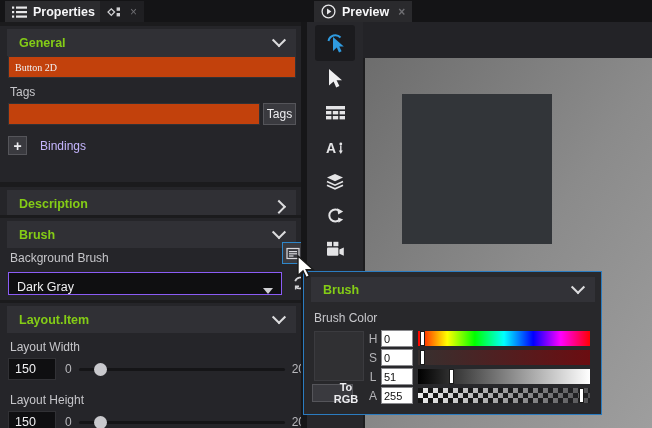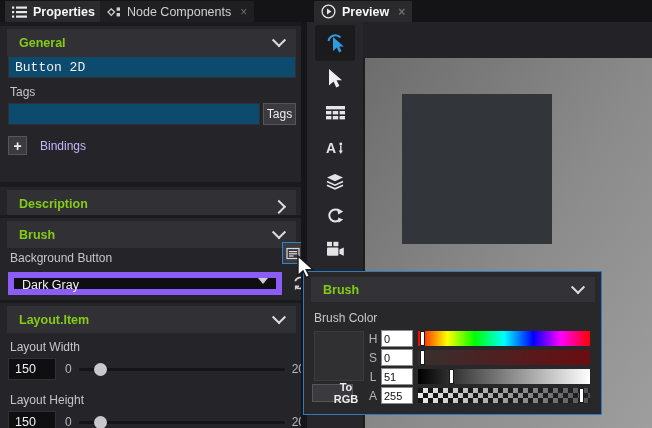--- a/index.html
+++ b/index.html
@@ -26,36 +26,36 @@
   #card-brush{top:196px;height:82px;}
   #card-layout{top:281px;bottom:0;}
   .sec-header{margin:3px 5px 0 7px;height:27px;background:#303035;display:flex;
               align-items:center;justify-content:space-between;padding:0 12px;
               color:#84cc16;font-weight:bold;font-size:12.5px;}
   .chev{width:8px;height:8px;border-right:2.4px solid #dcdcde;border-bottom:2.4px solid #dcdcde;}
   .chev-down{transform:rotate(45deg) translate(-2px,-2px);}
   .chev-right{transform:rotate(-45deg) translate(-2px,2px);}
   .fieldlabel{margin:7px 0 4px 10px;color:#c6c6ca;font-size:12px;}
   .textinput{display:block;box-sizing:border-box;margin:0 5px 0 8px;height:22px;
-             background:#0c4a6e;border:1px solid #313135;color:#f0f0f2;
-             font-size:13px;padding:0 6px;font-family:Liberation Mono, monospace;width:288px;}
+             background:#c2410c;border:1px solid #313135;color:#f0f0f2;
+             font-size:10px;padding:0 6px;font-family:Liberation Serif, serif;width:288px;}
   .tags-row{display:flex;align-items:center;margin:0 5px 0 8px;}
   .tags-row .textinput{flex:1;margin:0;width:auto;}
   .btn{background:#3a3a3f;border:1px solid #55555a;color:#ededf0;font-size:12px;
        display:flex;align-items:center;justify-content:center;box-sizing:border-box;}
   .tags-btn{height:22px;width:33px;margin-left:3px;}
   .bindings-row{display:flex;align-items:center;margin:11px 0 0 8px;}
   .plus-btn{width:19px;height:19px;font-size:14px;font-weight:bold;}
   .bindings-label{margin-left:13px;color:#c4b5fd;}
   
   .bb-label{position:absolute;left:10px;top:33px;color:#c6c6ca;}
   .editor-btn{position:absolute;left:282px;top:24px;width:22px;height:22px;
               background:#3a3a3f;border:1px solid #2e86c9;color:#dadade;z-index:30;}
   .select{position:absolute;left:8px;top:54px;width:274px;height:23px;background:#0f0f11;
-          border:6px solid #8b5cf6;box-sizing:border-box;display:flex;align-items:flex-start;
+          border:1px solid #8b5cf6;box-sizing:border-box;display:flex;align-items:flex-end;
           justify-content:space-between;padding:0 8px;color:#f0f0f2;font-size:12.5px;}
   .caret{width:0;height:0;border-left:5px solid transparent;border-right:5px solid transparent;
          border-top:6px solid #cfcfd3;}
   .sync-btn{position:absolute;left:286px;top:56px;width:18px;height:18px;color:#d2d2d6;
             background:transparent;border:none;}
   
   .lrow{display:flex;align-items:center;margin-left:8px;height:22px;white-space:nowrap;}
   .num-input{width:48px;height:22px;box-sizing:border-box;background:#0f0f11;
              border:1px solid #313135;color:#f0f0f2;font-size:12.5px;padding:0 6px;
              font-family:inherit;}
@@ -121,21 +121,20 @@
     <span class="close">×</span>
   </div>
   <div class="tab" id="tab-nodecomp">
     <span>
       <svg width="14" height="14" viewBox="0 0 14 14">
         <rect x="2" y="4.8" width="4.6" height="4.6" transform="rotate(45 4.3 7.1)" fill="none" stroke="#cfcfd2" stroke-width="1.3"></rect>
         <rect x="9.6" y="2.4" width="3.4" height="3.4" fill="#cfcfd2"></rect>
         <rect x="9.6" y="8" width="3.4" height="3.4" fill="#cfcfd2"></rect>
       </svg>
     </span>
-    <span>Node Components</span>
     <span class="close">×</span>
   </div>
   <div class="tab tab-active" id="tab-preview">
     <span>
       <svg width="15" height="15" viewBox="0 0 15 15">
         <circle cx="7.5" cy="7.5" r="6.4" fill="none" stroke="#e8e8ea" stroke-width="1.3"></circle>
         <path d="M6 4.6 L10.4 7.5 L6 10.4 Z" fill="#e8e8ea"></path>
       </svg>
     </span>
     <span>Preview</span>
@@ -167,21 +166,21 @@
       <span>Description</span>
       <span class="chev chev-right"></span>
     </div>
   </div>
 
   <div class="card" id="card-brush">
     <div class="sec-header">
       <span>Brush</span>
       <span class="chev chev-down"></span>
     </div>
-    <div class="bb-label">Background Button</div>
+    <div class="bb-label">Background Brush</div>
     <button class="btn editor-btn">
       <span>
         <svg width="14" height="13" viewBox="0 0 14 13">
           <rect x="1" y="1.5" width="12" height="10" fill="none" stroke="#dadade" stroke-width="1.2"></rect>
           <line x1="3" y1="4.6" x2="11" y2="4.6" stroke="#dadade" stroke-width="1.2"></line>
           <line x1="3" y1="6.8" x2="11" y2="6.8" stroke="#dadade" stroke-width="1.2"></line>
           <line x1="3" y1="9" x2="7.5" y2="9" stroke="#dadade" stroke-width="1.2"></line>
         </svg>
       </span>
     </button>

